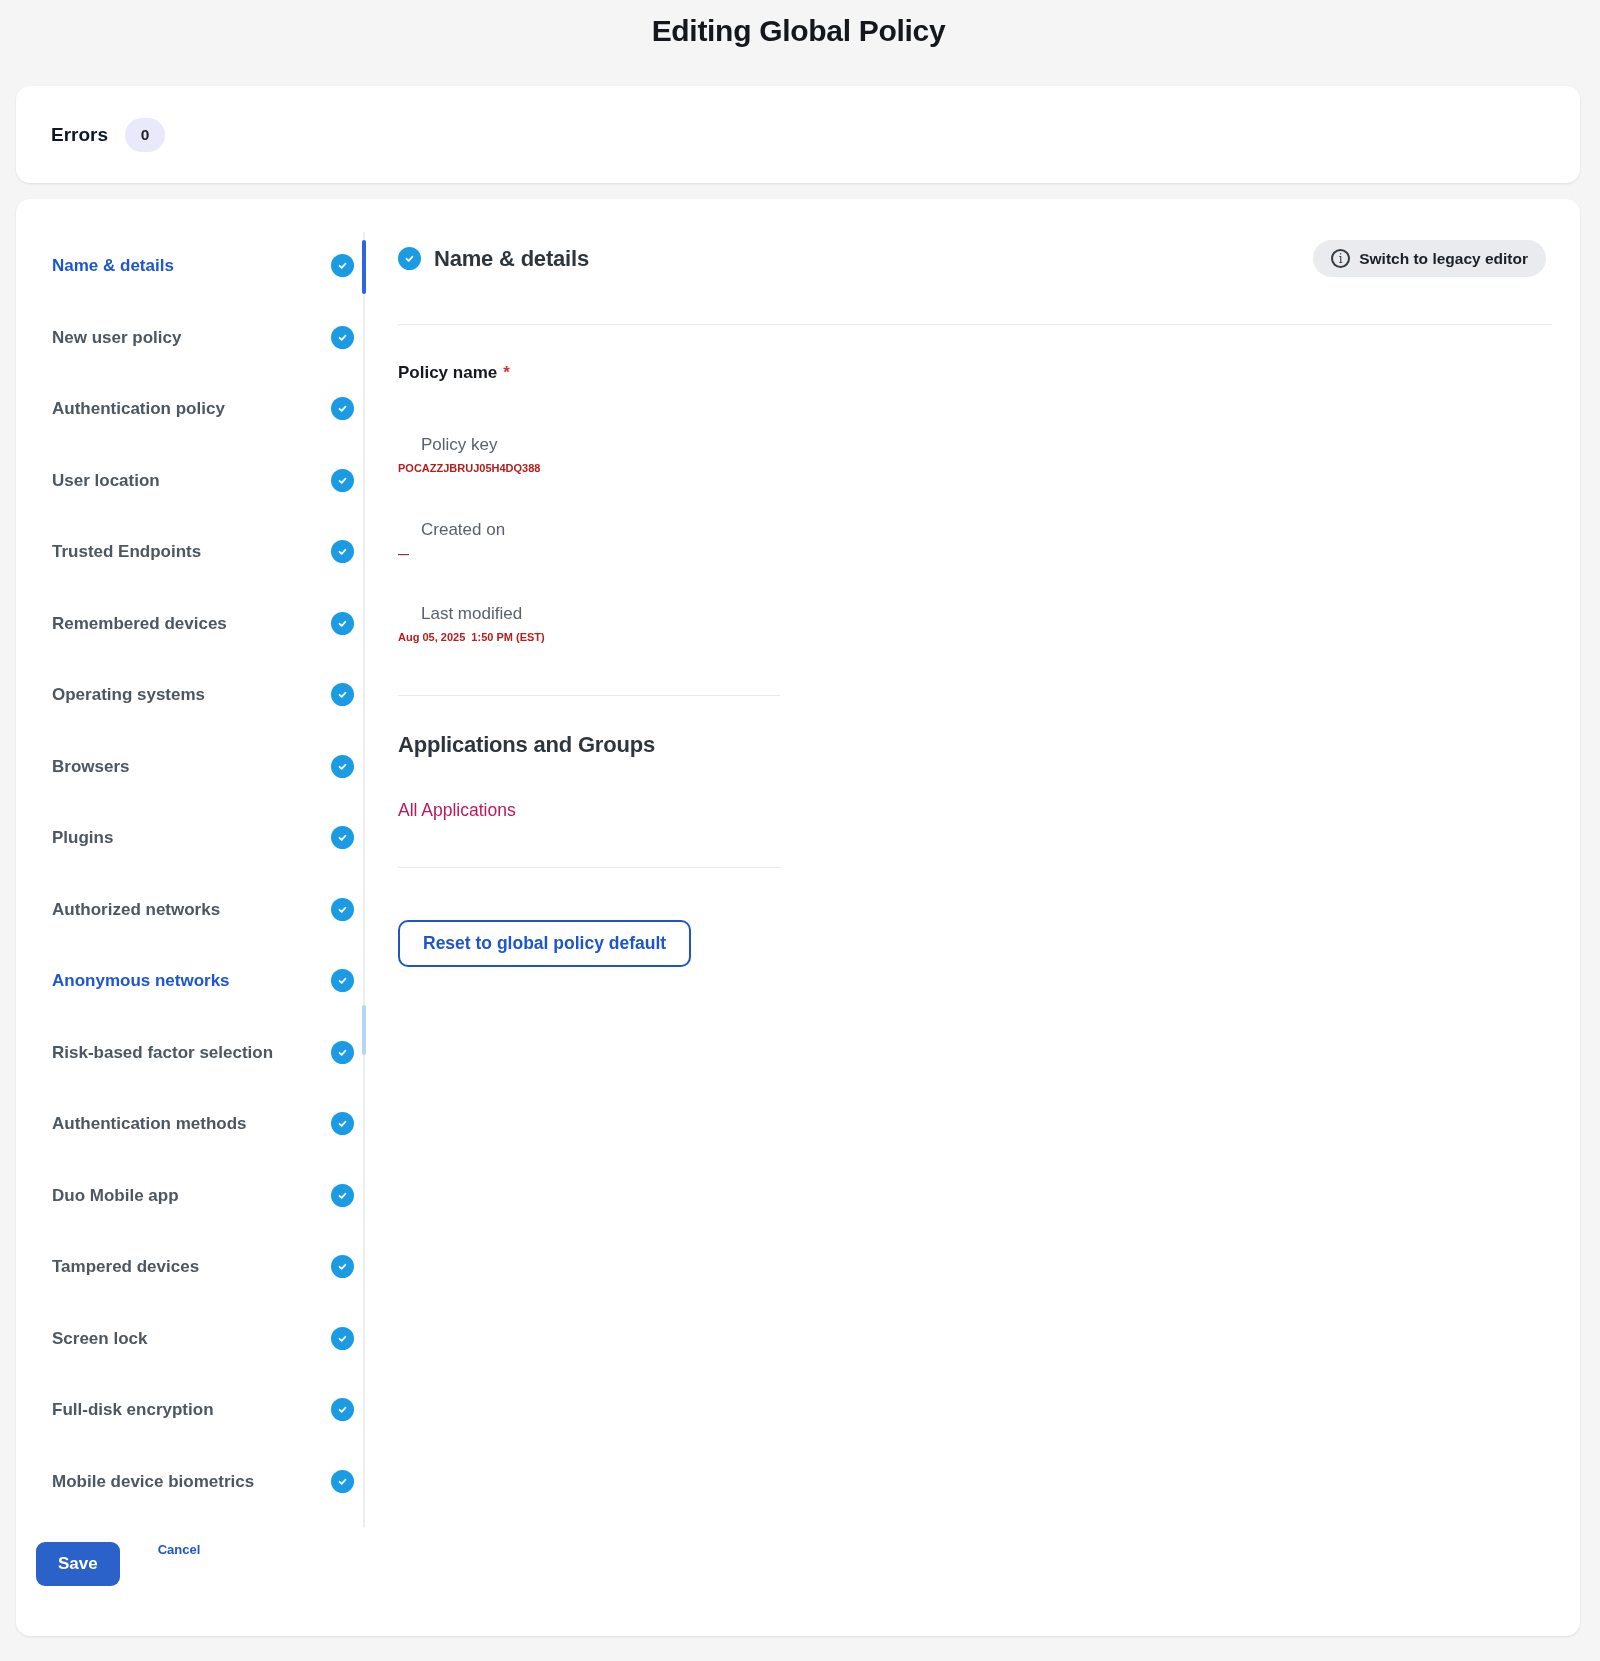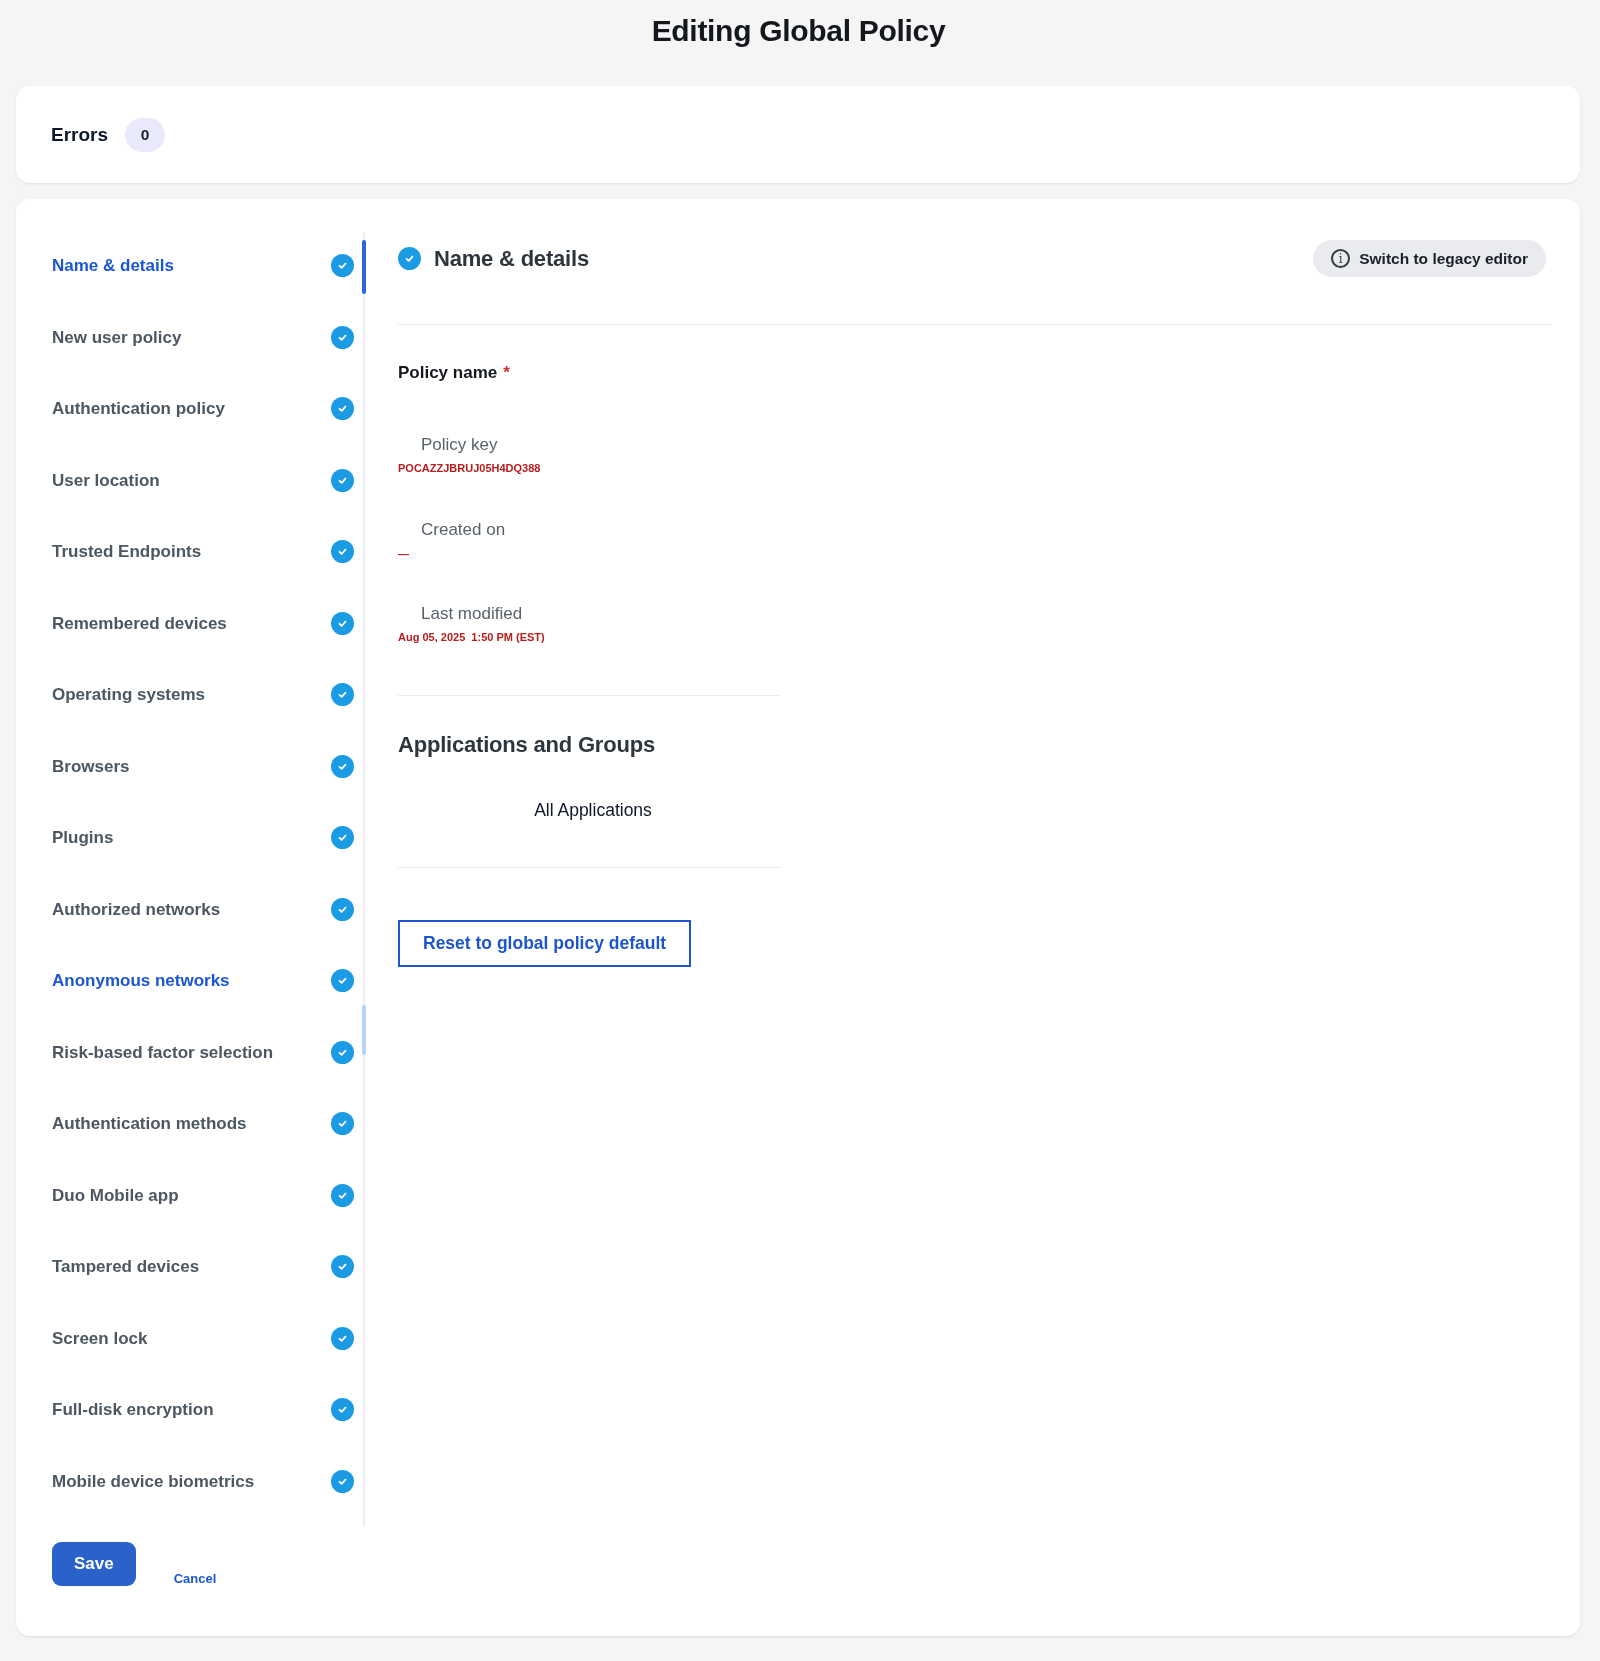--- a/index.html
+++ b/index.html
@@ -99,24 +99,24 @@
     width: 23px; height: 23px;
     border-radius: 50%;
     background: #1a9be3;
     display: inline-flex;
     align-items: center;
     justify-content: center;
   }
   .check-icon svg { width: 13px; height: 13px; display: block; }
   .sidebar-actions {
     position: absolute;
-    left: 36px;
+    left: 20px;
     top: 1343px;
     display: flex;
-    align-items: flex-end;
+    align-items: flex-start;
     gap: 38px;
   }
   .save-btn {
     background: #2a62ca;
     color: #ffffff;
     border: none;
     border-radius: 9px;
     padding: 12px 22px;
     font-size: 17px;
     font-weight: 700;
@@ -211,27 +211,27 @@
     width: 382px;
     margin-top: 52px;
   }
   .apps-heading {
     margin-top: 36px;
     font-size: 22px;
     font-weight: 700;
     color: #2e363d;
     letter-spacing: -0.2px;
   }
-  .apps-value { margin-top: 42px; margin-left: 0; font-size: 17.5px; color: #0f172a; text-align: center; }
+  .apps-value { margin-top: 42px; margin-left: 0; font-size: 17.5px; color: #be185d; }
   .apps-value + .form-divider { margin-top: 46px; }
   .reset-btn {
     margin-top: 52px;
     background: #ffffff;
     border: 2px solid #1d56cc;
-    border-radius: 0;
+    border-radius: 10px;
     color: #1d56cc;
     padding: 11px 23px;
     font-size: 17.5px;
     font-weight: 700;
     font-family: inherit;
     cursor: pointer;
   }
 </style>
 </head>
 <body>

